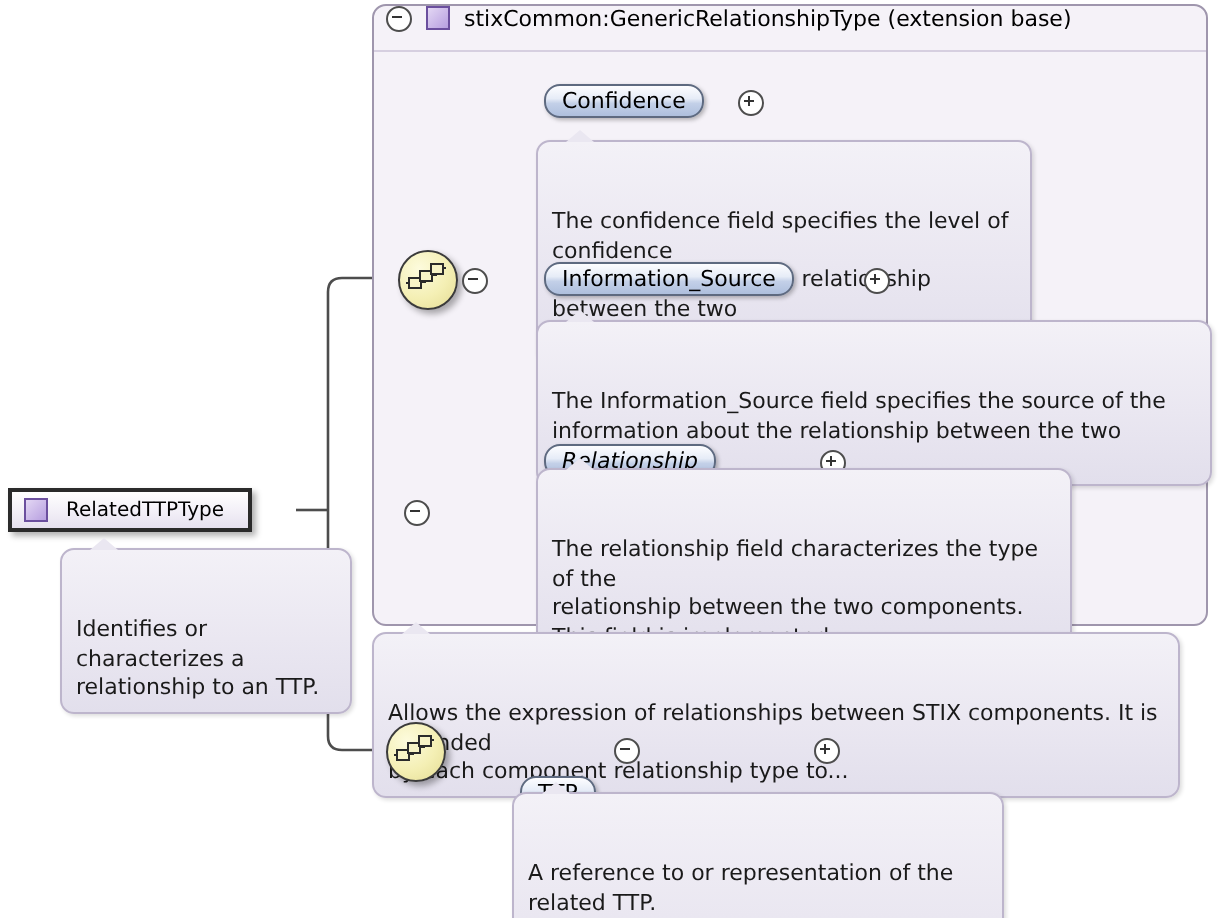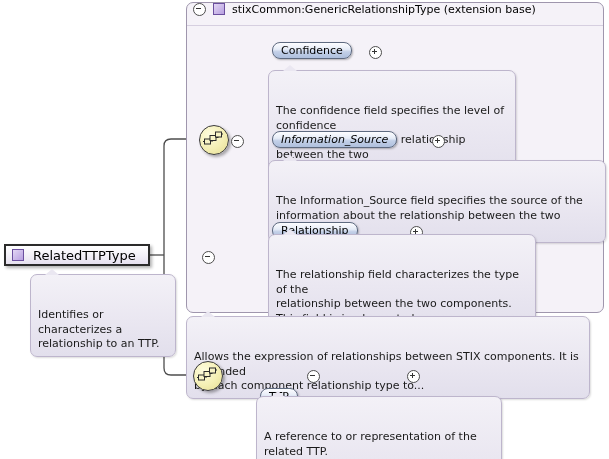--- a/index.html
+++ b/index.html
@@ -117,21 +117,21 @@
     border: 2px solid #2b2b2b;
     background: linear-gradient(to bottom, #ffffff 0%, #f2eff7 55%, #e6e1ef 100%);
     display: flex;
     align-items: center;
     padding: 0 8px 0 6px;
     box-shadow: 2px 2px 3px rgba(0,0,0,0.3);
   }
   #root-type-label {
     margin-left: 9px;
     margin-right: 4px;
-    font-size: 13px;
+    font-size: 10px;
     white-space: nowrap;
   }
 
   
   .seq-icon {
     width: 28px;
     height: 28px;
     border-radius: 50%;
     border: 1px solid #3b3b3b;
     background: radial-gradient(circle at 34% 30%, #fdfbdd 0%, #f4efb4 55%, #e4dc93 100%);
@@ -233,31 +233,31 @@
 <div class="elem-box abs" style="left:272px; top:42px;">Confidence</div>
 <span class="expander plus abs" style="left:352px; top:45px;"></span>
 <div class="doc-bubble abs" style="left:268px; top:70px; width:248px;">
   <span class="tip"></span>
   <span>The confidence field specifies the level of confidence
 in the assertion of the relationship between the two
 components.</span>
 </div>
 
 
-<div class="elem-box abs" style="left:272px; top:131px;font-style:italic;">Information_Source</div>
+<div class="elem-box abs" style="left:272px; top:131px;">Information_Source</div>
 <span class="expander plus abs" style="left:399px; top:134px;"></span>
 <div class="doc-bubble abs" style="left:268px; top:160px; width:338px;">
   <span class="tip"></span>
   <span>The Information_Source field specifies the source of the
 information about the relationship between the two
 components.</span>
 </div>
 
 
-<div class="elem-box abs" style="left:272px; top:222px;">Relationship</div>
+<div class="elem-box abs" style="left:272px; top:222px;font-style:italic;">Relationship</div>
 <span class="expander plus abs" style="left:360px; top:225px;"></span>
 <div class="doc-bubble abs" style="left:268px; top:234px; width:268px;">
   <span class="tip"></span>
   <span>The relationship field characterizes the type of the
 relationship between the two components.
 This field is implemented...</span>
 </div>
 
 
 <div class="abs" id="root-type-box">

